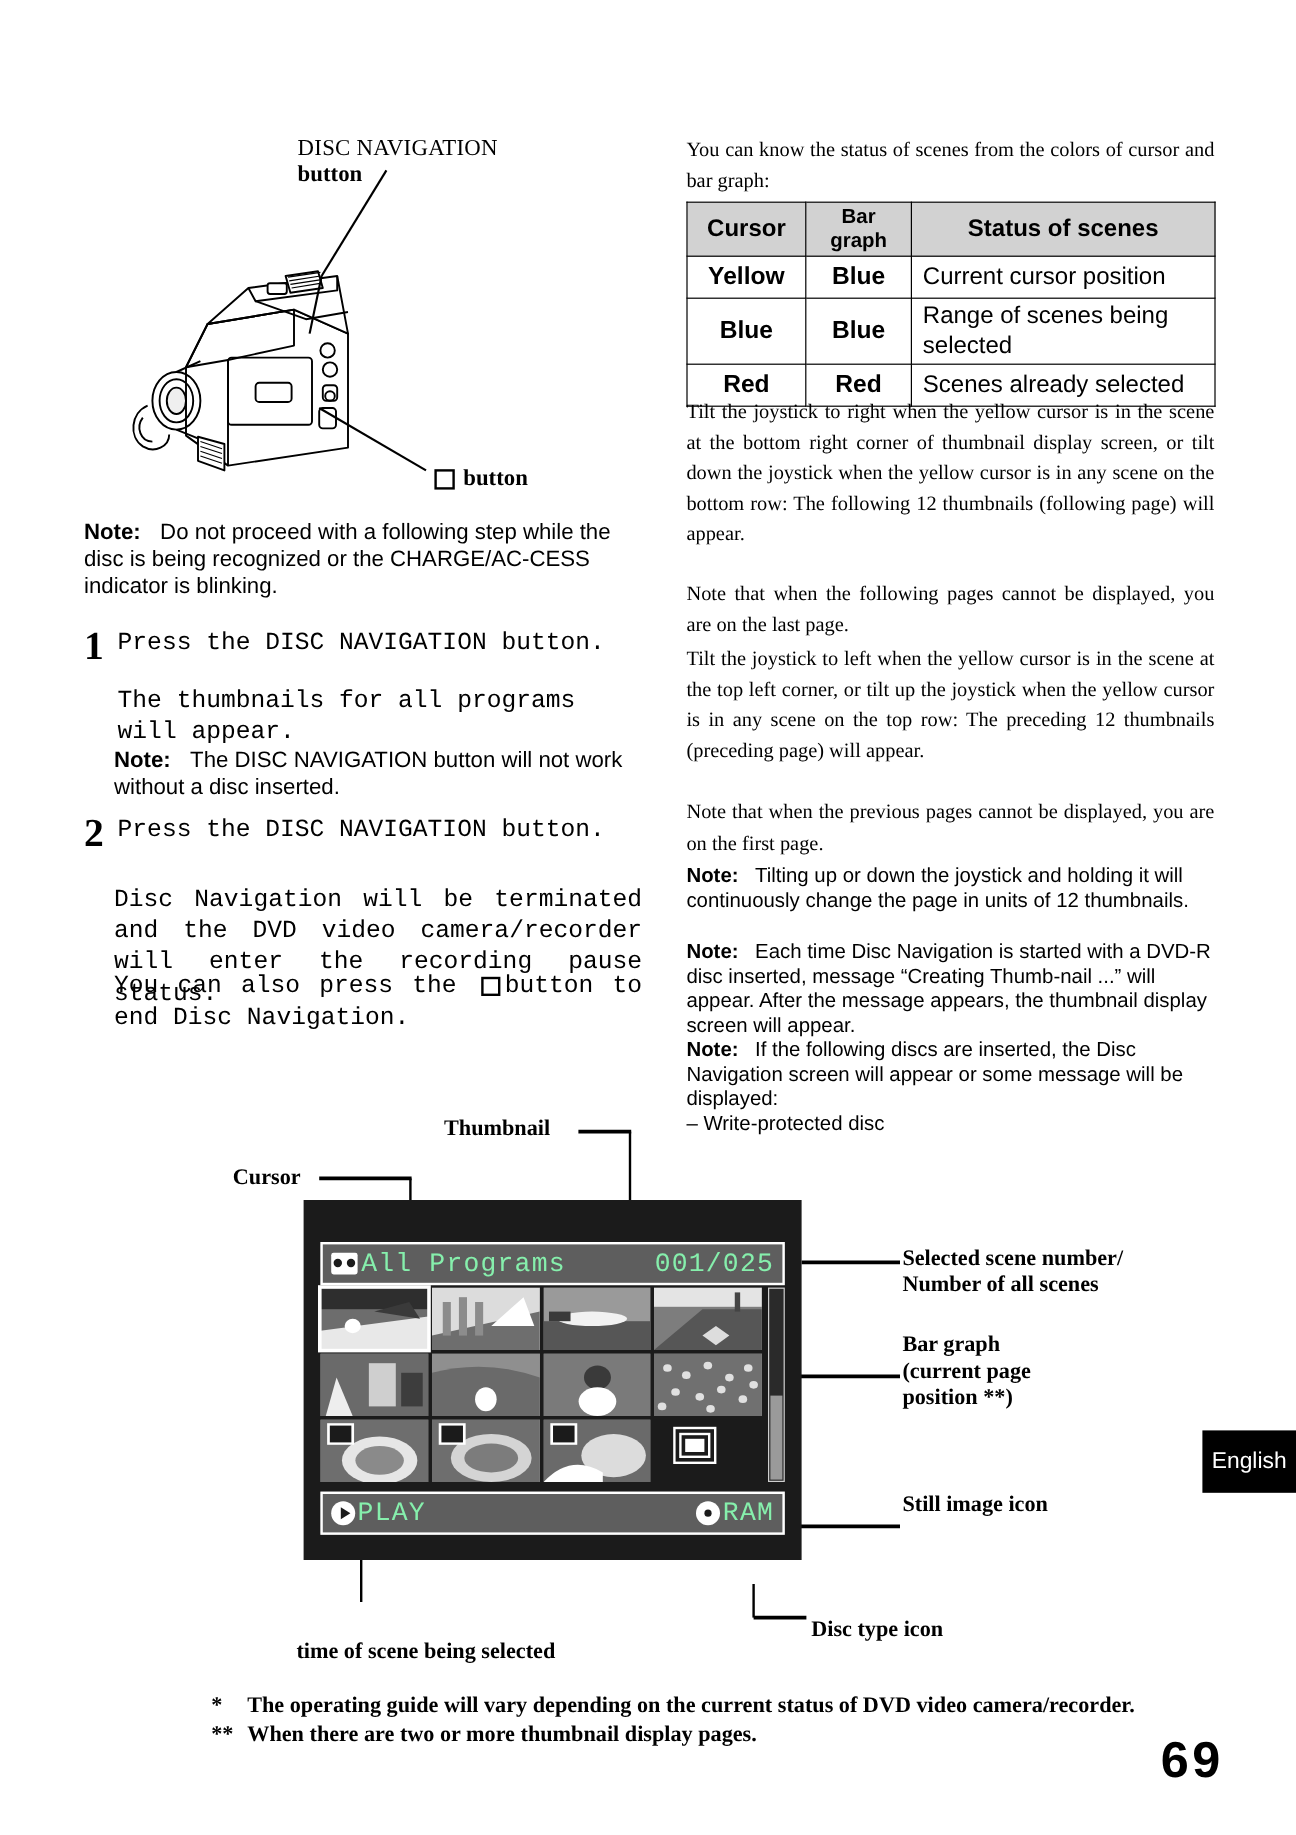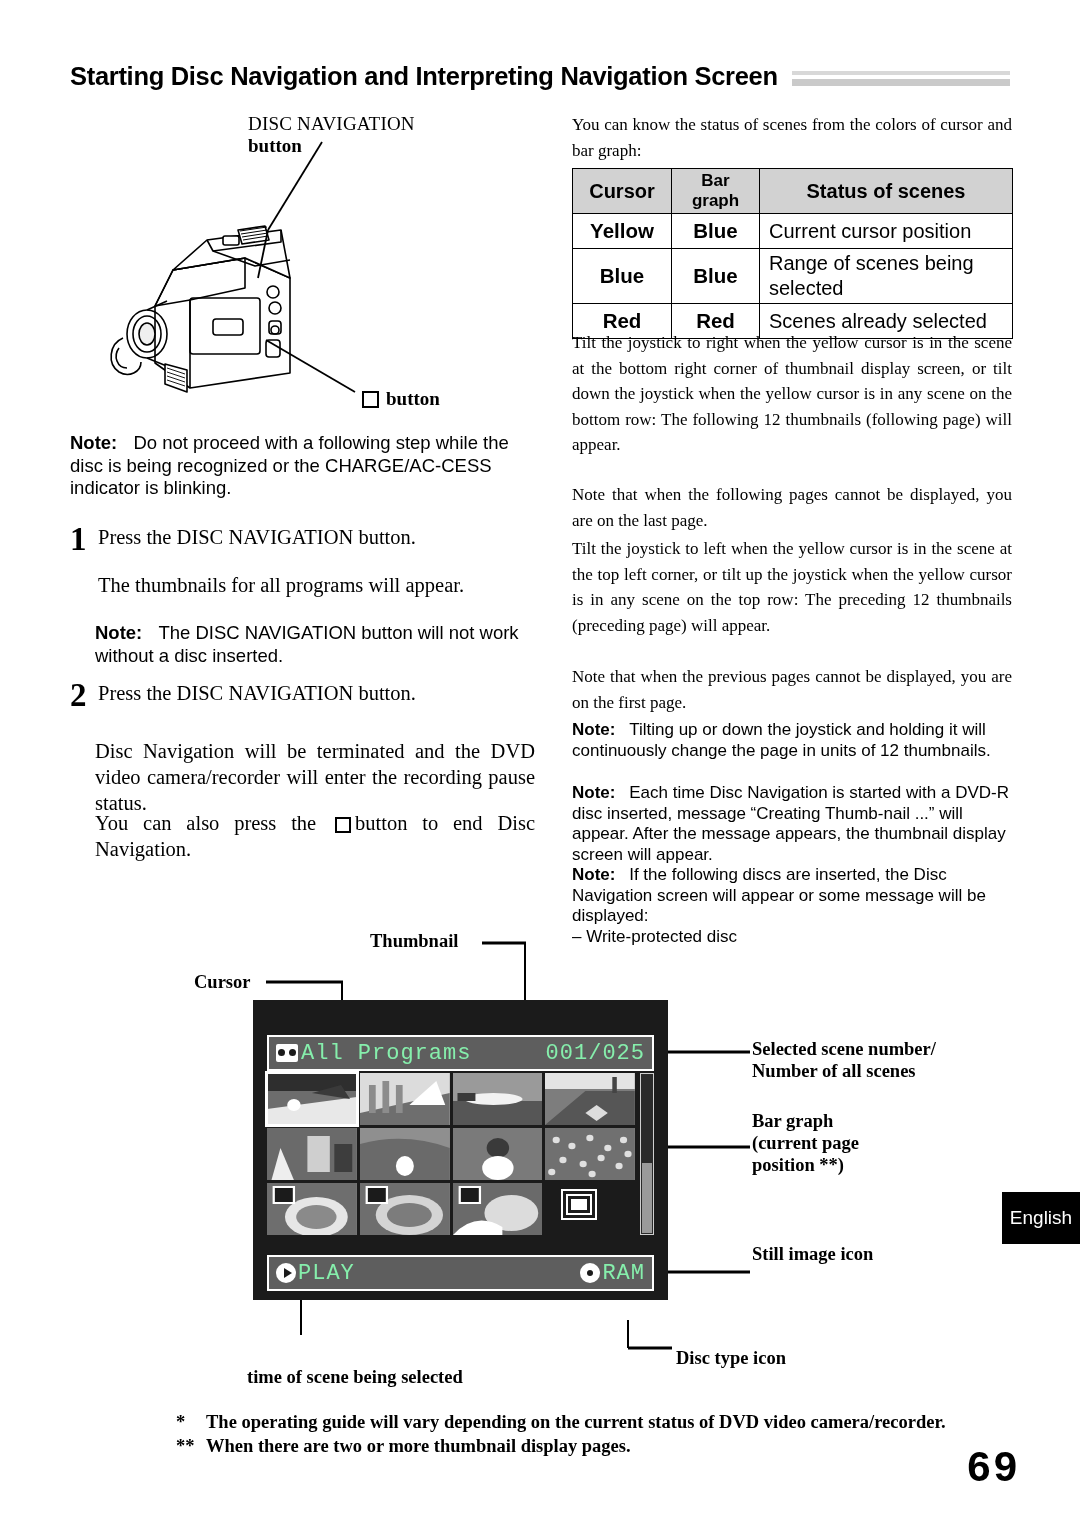--- a/index.html
+++ b/index.html
@@ -35,21 +35,21 @@
 
   
   .cam{position:absolute;left:95px;top:188px;width:300px;height:215px;}
 
   
   .note{font-family:"Liberation Sans",sans-serif;font-size:18.5px;line-height:22.5px;color:#000;}
   .note b{font-weight:bold;}
 
   
   .step{position:absolute;font-family:"Liberation Serif",serif;font-weight:bold;font-size:33px;color:#000;}
-  .step-body{position:absolute;font-family:Liberation Serif, serif;font-size:20.5px;line-height:26px;}
+  .step-body{position:absolute;font-family:Liberation Mono, monospace;font-size:20.5px;line-height:26px;}
 
   
   table.status{
     border-collapse:collapse;width:440px;
     font-family:"Liberation Sans",sans-serif;
     table-layout:fixed;
   }
   table.status td,table.status th{
     border:1.6px solid #000;padding:2px 4px;text-align:center;vertical-align:middle;
   }
@@ -65,21 +65,21 @@
     background:#1b1b1b;
   }
   .lcd-inner{position:absolute;left:14px;top:35px;right:14px;bottom:12px;}
   .lcd-bar{
     position:relative;height:36px;background:#5e5e5e;
     border:2px solid #fff;box-sizing:border-box;
     display:flex;align-items:center;padding:0 7px;
     font-family:"Liberation Mono",monospace;color:#86efac;
     font-size:22px;letter-spacing:1px;
   }
-  .lcd-bar.bottom{margin-top:20px;}
+  .lcd-bar.bottom{margin-top:8px;}
   .lcd-bar .spacer{flex:1;}
   .grid-wrap{display:flex;margin-top:2px;height:162px;}
   .grid{flex:1;display:grid;grid-template-columns:repeat(4,1fr);grid-template-rows:repeat(3,1fr);gap:3px;}
   .thumb{background:#8a8a8a;position:relative;overflow:hidden;}
   .thumb.sel{outline:3px solid #fff;outline-offset:-1px;z-index:2;}
   .thumb.empty{background:transparent;}
   .scroll{width:14px;margin-left:5px;background:#2a2a2a;border:1px solid #cfcfcf;box-sizing:border-box;position:relative;}
   .scroll .thumbbar{position:absolute;left:1px;right:1px;bottom:1px;height:44%;background:#9a9a9a;}
   .icon-play{width:20px;height:20px;border-radius:50%;background:#fff;display:inline-flex;align-items:center;justify-content:center;margin-right:2px;}
   .icon-play i{width:0;height:0;border-left:8px solid #1b1b1b;border-top:5px solid transparent;border-bottom:5px solid transparent;margin-left:3px;}
@@ -102,27 +102,20 @@
     position:absolute;right:60px;top:1443px;
     font-family:"Liberation Sans",sans-serif;font-weight:bold;font-size:42px;letter-spacing:3px;
   }
   .fn{font-family:"Liberation Serif",serif;font-weight:bold;font-size:18.5px;line-height:24px;}
 </style>
 </head>
 <body>
 
 <div class="page">
 
-  <div class="title-row">
-    <div class="title">Starting Disc Navigation and Interpreting Navigation Screen</div>
-    <div class="title-rules">
-      <div class="rule1"></div>
-      <div class="rule2"></div>
-    </div>
-  </div>
 
   <div class="dn-label">
     <div class="l1">DISC NAVIGATION</div>
     <div class="l2">button</div>
   </div>
 
   <svg class="cam" viewBox="0 0 300 215">
     <g fill="none" stroke="#000" stroke-width="1.6" stroke-linejoin="round">
 
       <path d="M60 118 L60 175 L95 200 L195 185 L195 90 L150 70 L78 82 Z" fill="#fff"></path>

